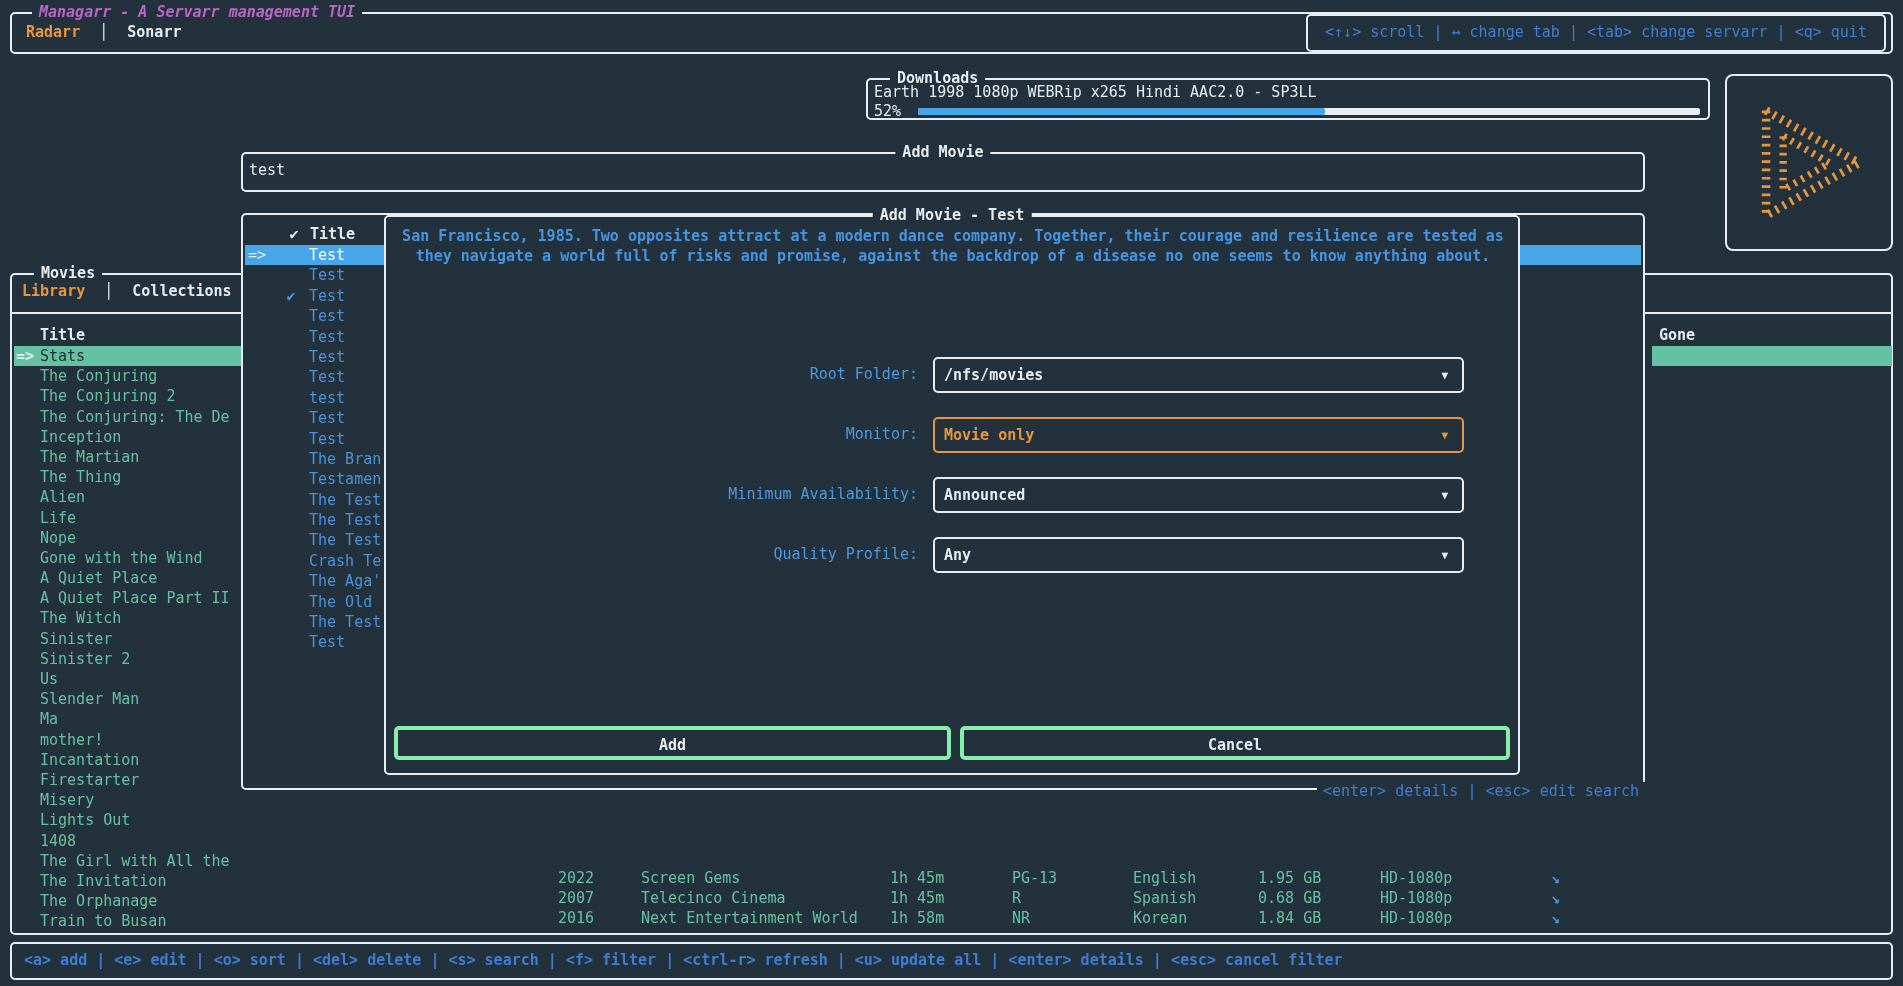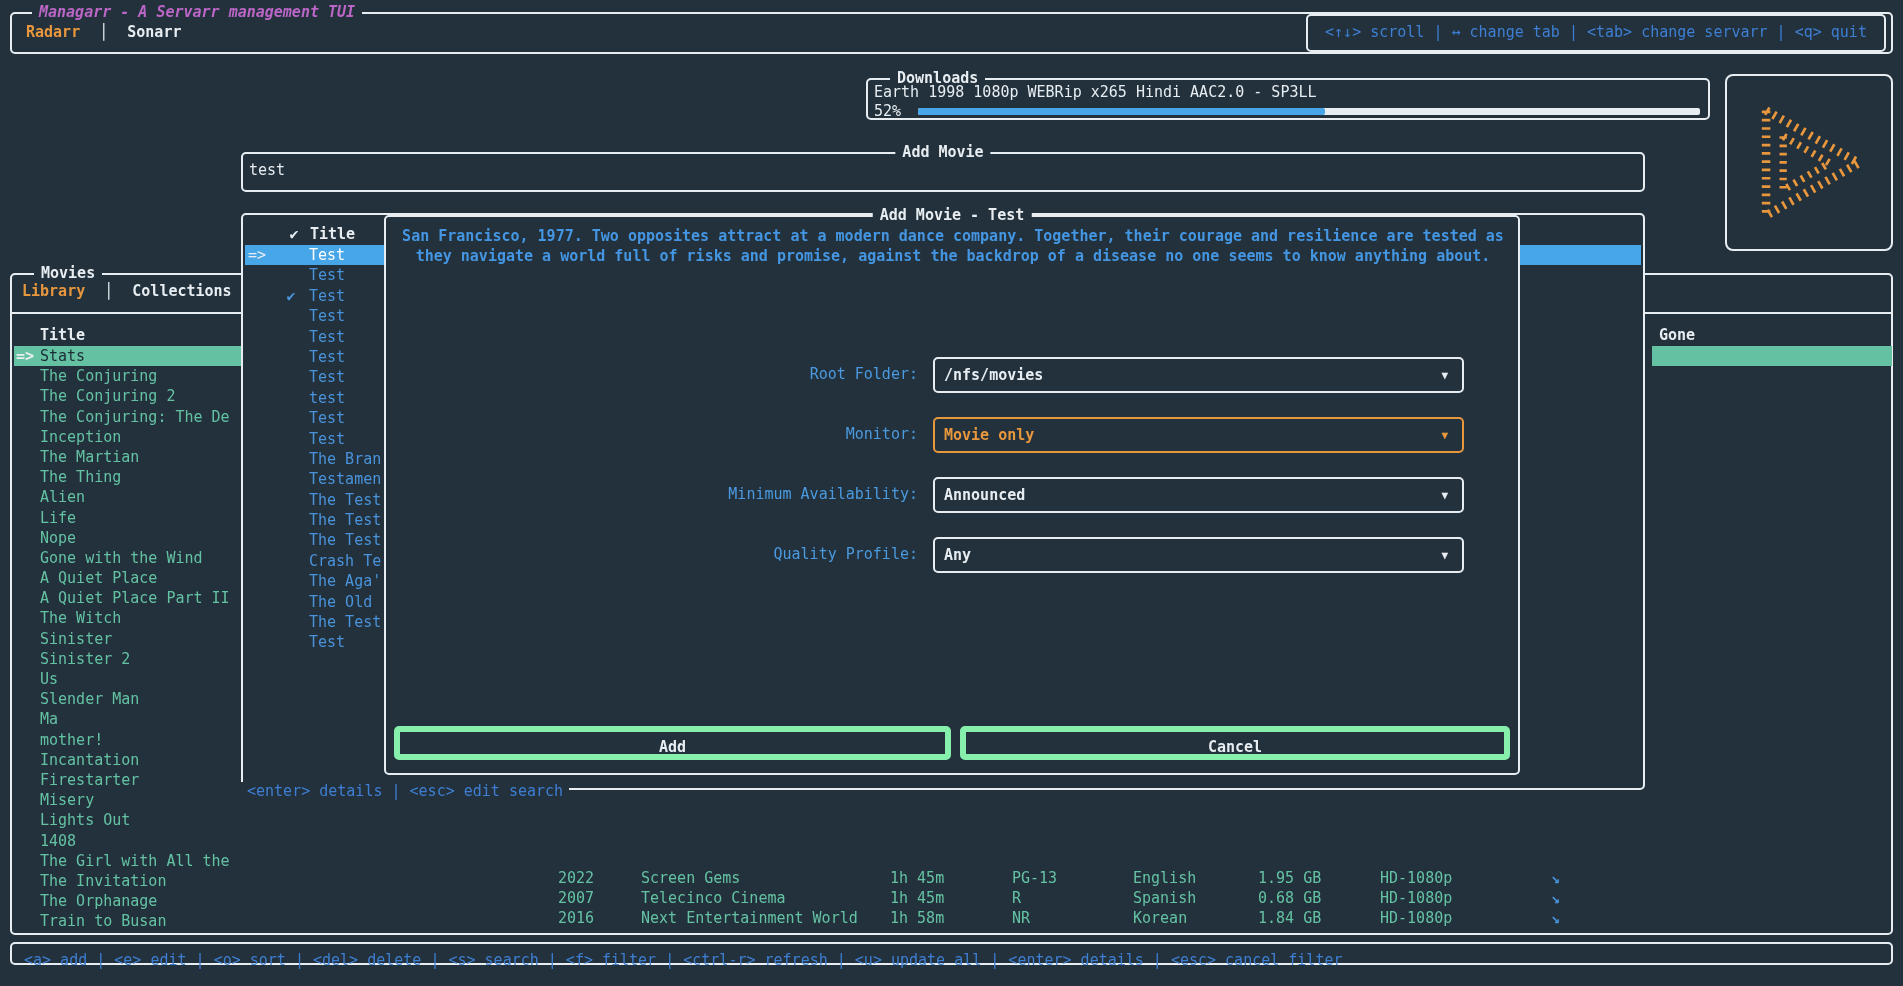--- a/index.html
+++ b/index.html
@@ -31,21 +31,21 @@
   .form-value { position:absolute; left:9px; top:7px; font-weight:bold; color:#e7edf1; }
   .dd-arrow { position:absolute; right:14px; top:10px; font-size:11px; color:#e7edf1; }
   .form-row.focused .form-control { border-color:#e8973d; }
   .form-row.focused .form-value, .form-row.focused .dd-arrow { color:#e8973d; }
   
   .tbl-row { position:relative; height:20.2px; line-height:20.2px; color:#64c2a3; }
   .tbl-row span { position:absolute; white-space:nowrap; }
   .c-year{left:546px} .c-studio{left:629px} .c-run{left:878px} .c-rate{left:1000px}
   .c-lang{left:1121px} .c-size{left:1246px} .c-qual{left:1368px}
   .c-icon{left:1539px; color:#4a93db; font-weight:bold;}
-  .btn { position:absolute; border:6px solid #86efac; border-radius:5px; height:34px; text-align:center; line-height:30px; font-weight:bold; color:#e7edf1; background:#22313c; }
+  .btn { position:absolute; border:4px solid #86efac; border-radius:5px; height:34px; text-align:center; line-height:30px; font-weight:bold; color:#e7edf1; background:#22313c; }
 </style>
 </head>
 <body>
 
 <div id="screen">
 
   <div class="box" style="left:10px; top:12px; width:1883px; height:42px;">
     <div class="box-title" style="left:20px; color:#bb66c6; font-style:italic;">Managarr - A Servarr management TUI</div>
     <div class="abs" id="tabs-row" style="left:14px; top:9px;">
       <span class="orange">Radarr</span>
@@ -185,21 +185,21 @@
           <div class="res-item"><span class="res-arrow"></span><span class="res-check"></span><span>The Test</span></div>
           <div class="res-item"><span class="res-arrow"></span><span class="res-check"></span><span>Crash Te</span></div>
           <div class="res-item"><span class="res-arrow"></span><span class="res-check"></span><span>The Aga'</span></div>
           <div class="res-item"><span class="res-arrow"></span><span class="res-check"></span><span>The Old</span></div>
           <div class="res-item"><span class="res-arrow"></span><span class="res-check"></span><span>The Test</span></div>
           <div class="res-item"><span class="res-arrow"></span><span class="res-check"></span><span>Test</span></div>
         </div>
 
       <div class="box" style="left:141px; top:0px; width:1136px; height:560px; z-index:6;">
         <div class="box-title" style="left:50%; transform:translateX(-50%);">Add Movie - Test</div>
-        <div class="abs bold" style="left:8px; top:9px; width:1118px; text-align:center; white-space:normal; color:#4596e2; line-height:20px;">San Francisco, 1977. Two opposites attract at a modern dance company. Together, their courage and resilience are tested as they navigate a world full of risks and promise, against the backdrop of a disease no one seems to know anything about.</div>
+        <div class="abs bold" style="left:8px; top:9px; width:1118px; text-align:center; white-space:normal; color:#4596e2; line-height:20px;">San Francisco, 1985. Two opposites attract at a modern dance company. Together, their courage and resilience are tested as they navigate a world full of risks and promise, against the backdrop of a disease no one seems to know anything about.</div>
 
         <div class="abs" style="left:0; top:140px; width:1132px;">
 
         <div class="form-row">
             <div class="form-label">Root Folder:</div>
             <div class="form-control">
               <span class="form-value">/nfs/movies</span>
               <span class="dd-arrow">▼</span>
             </div>
           </div>
@@ -224,22 +224,22 @@
               <span class="dd-arrow">▼</span>
             </div>
           </div>
           </div>
 
         <div class="btn" style="left:8px; top:509px; width:557px;">Add</div>
         <div class="btn" style="left:574px; top:509px; width:550px;">Cancel</div>
       </div>
     </div>
 
-    <div class="abs blue" style="left:0; top:644px; width:1404px; text-align:left;">
+    <div class="abs blue" style="left:0; top:644px; width:1404px; text-align:right;">
       <span class="chip">&lt;enter&gt; details | &lt;esc&gt; edit search</span>
     </div>
   </div>
 
-  <div class="box" style="left:10px; top:942px; width:1883px; height:23px; z-index:7;">
+  <div class="box" style="left:10px; top:942px; width:1883px; height:38px; z-index:7;font-weight:bold;">
     <div class="abs blue" style="left:12px; top:7px;">&lt;a&gt; add | &lt;e&gt; edit | &lt;o&gt; sort | &lt;del&gt; delete | &lt;s&gt; search | &lt;f&gt; filter | &lt;ctrl-r&gt; refresh | &lt;u&gt; update all | &lt;enter&gt; details | &lt;esc&gt; cancel filter</div>
   </div>
 
 </div>
 
 </body></html>

